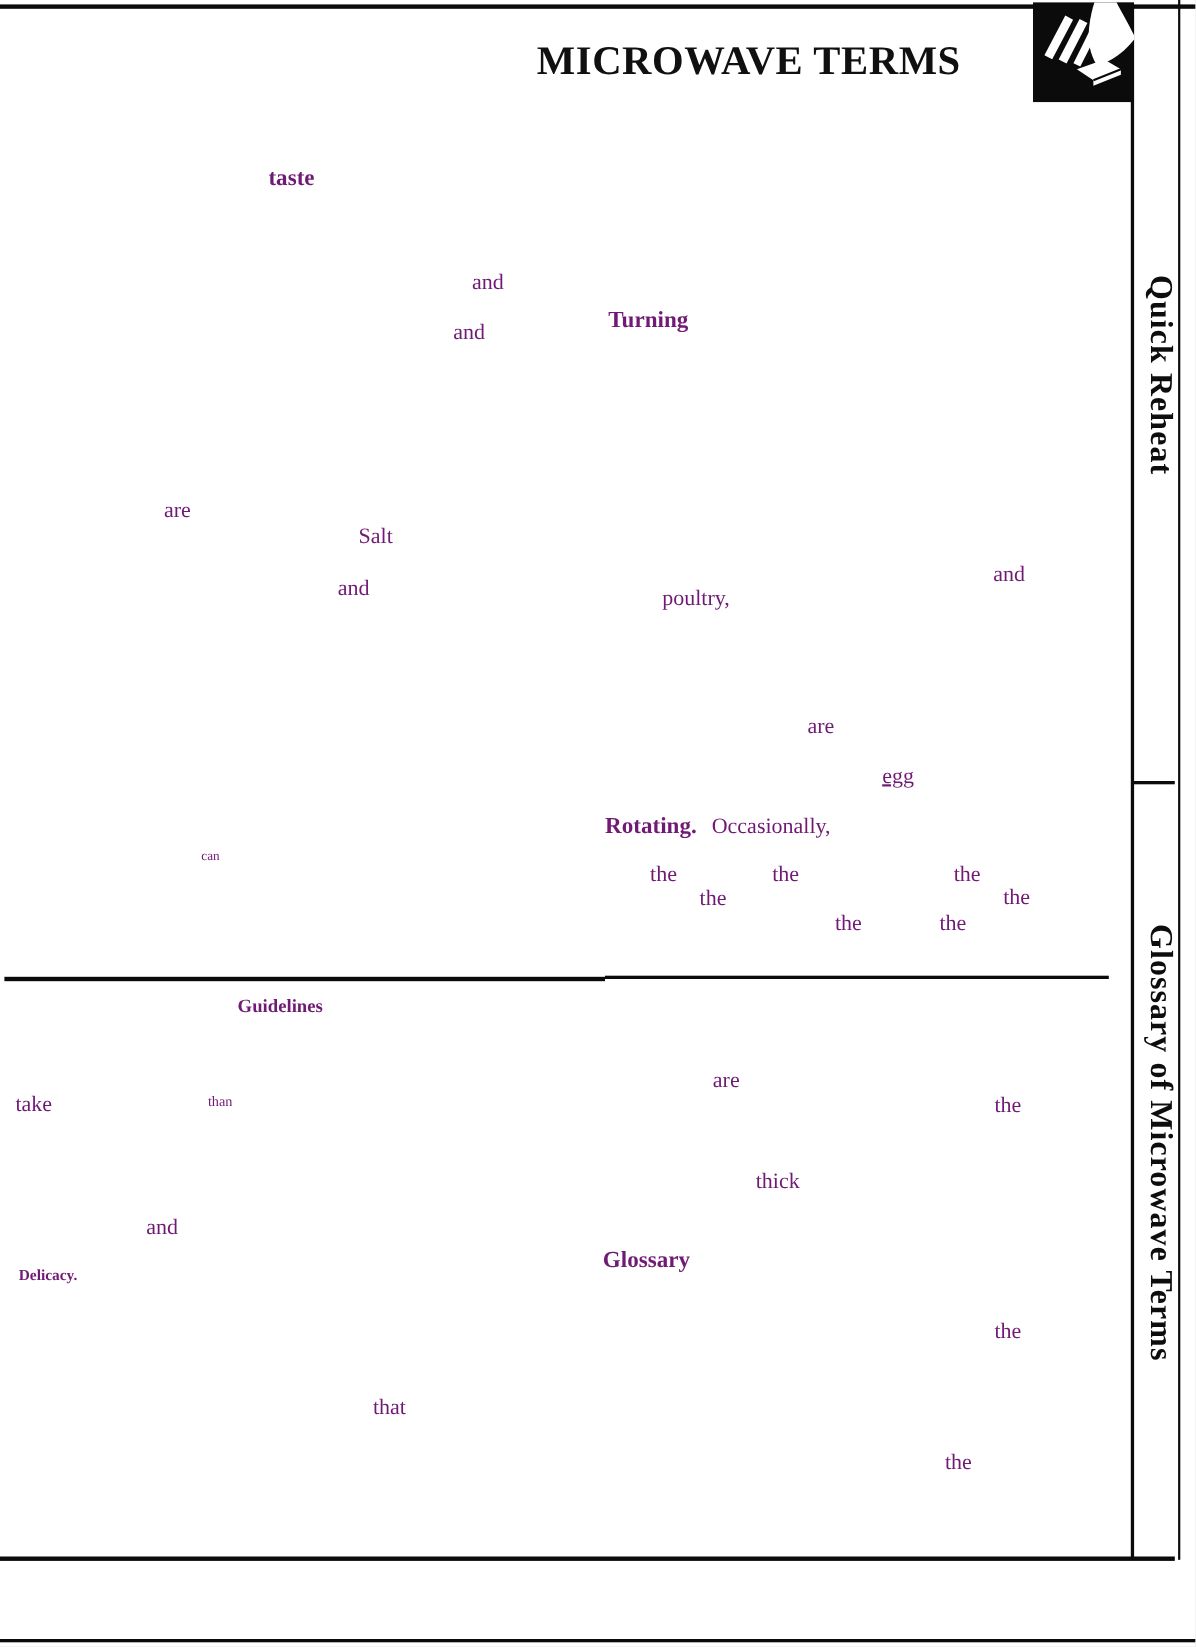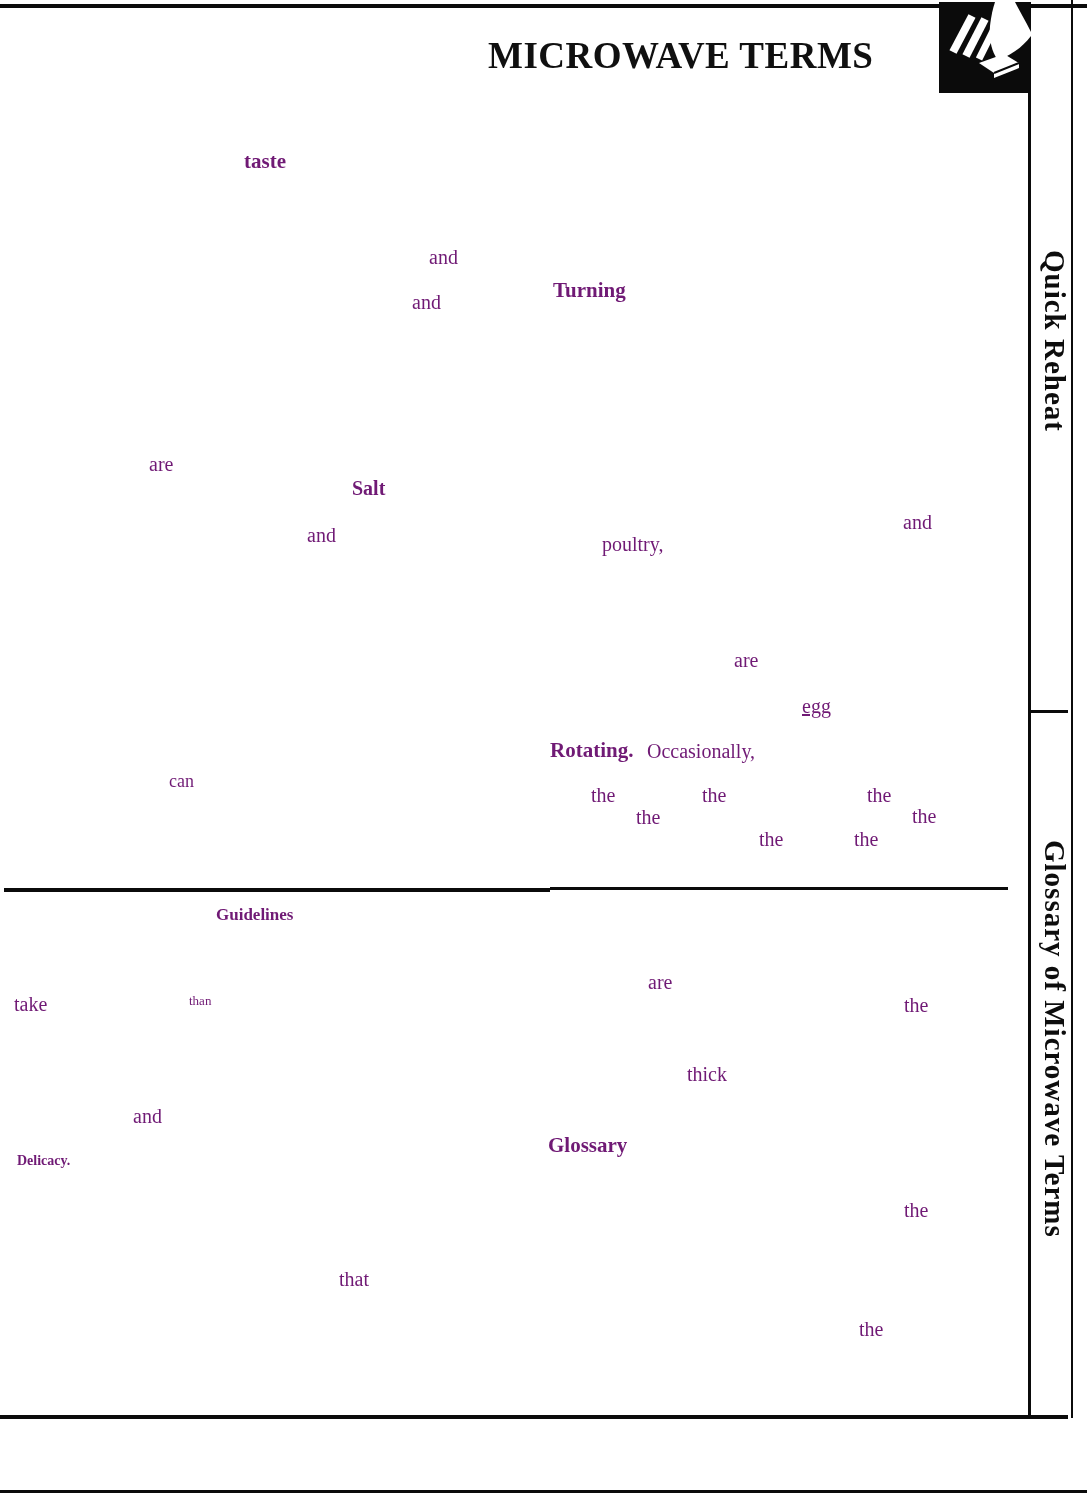--- a/index.html
+++ b/index.html
@@ -97,29 +97,29 @@
 
   <div class="sidebar-label top-section">Quick Reheat</div>
   <div class="sidebar-label bottom-section">Glossary of Microwave Terms</div>
 
   <div class="words-layer">
       <span class="word bold" style="left: 244px; top: 151px; font-size: 21px;">taste</span>
       <span class="word bold" style="left: 553px; top: 237px; font-size: 21px; margin-top: 43px;">Turning</span>
       <span class="word" style="left: 429px; top: 247px; font-size: 20px;">and</span>
       <span class="word" style="left: 412px; top: 292px; font-size: 20px;">and</span>
       <span class="word" style="left: 149px; top: 454px; font-size: 20px;">are</span>
-      <span class="word" style="left: 352px; top: 478px; font-size: 20px; font-weight: bold;">Salt</span>
+      <span class="word" style="left: 326px; top: 478px; font-size: 20px;">Salt</span>
       <span class="word" style="left: 307px; top: 525px; font-size: 20px;">and</span>
       <span class="word" style="left: 903px; top: 512px; font-size: 20px;">and</span>
       <span class="word" style="left: 574px; top: 534px; font-size: 20px; margin-left: 28px;">poultry,</span>
       <span class="word" style="left: 734px; top: 650px; font-size: 20px;">are</span>
       <span class="word" style="left: 802px; top: 696px; font-size: 20px; text-decoration: underline;">egg</span>
       <span class="word bold" style="left: 550px; top: 740px; font-size: 21px;">Rotating.</span>
       <span class="word" style="left: 647px; top: 741px; font-size: 20px;">Occasionally,</span>
-      <span class="word" style="left: 169px; top: 772px; font-size: 18px;">can</span>
+      <span class="word" style="left: 183px; top: 772px; font-size: 12px;">can</span>
       <span class="word" style="left: 591px; top: 785px; font-size: 20px;">the</span>
       <span class="word" style="left: 702px; top: 785px; font-size: 20px;">the</span>
       <span class="word" style="left: 867px; top: 785px; font-size: 20px;">the</span>
       <span class="word" style="left: 636px; top: 807px; font-size: 20px;">the</span>
       <span class="word" style="left: 912px; top: 806px; font-size: 20px;">the</span>
       <span class="word" style="left: 759px; top: 829px; font-size: 20px;">the</span>
       <span class="word" style="left: 854px; top: 829px; font-size: 20px;">the</span>
       <span class="word bold" style="left: 216px; top: 906px; font-size: 17px;">Guidelines</span>
       <span class="word" style="left: 648px; top: 972px; font-size: 20px;">are</span>
       <span class="word" style="left: 14px; top: 994px; font-size: 20px;">take</span>

